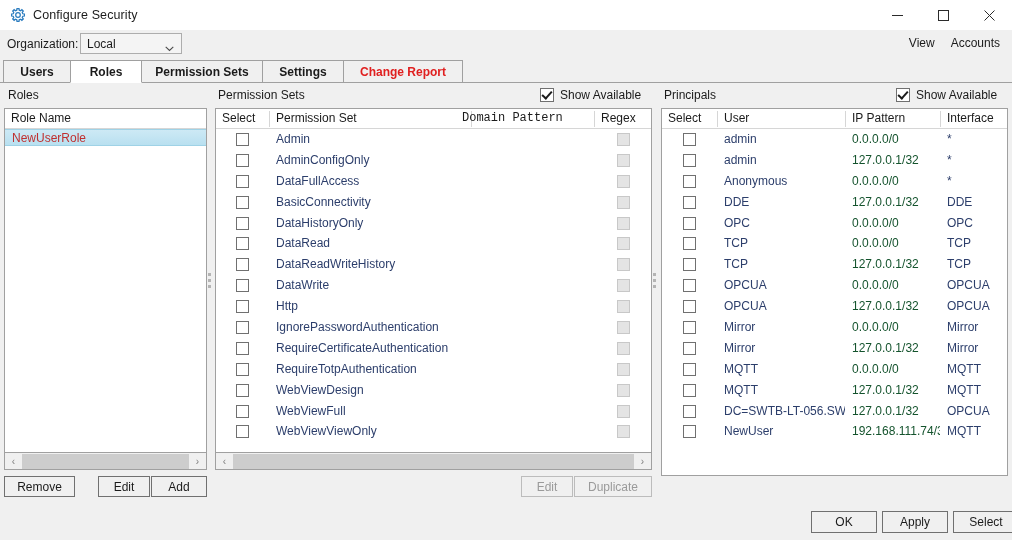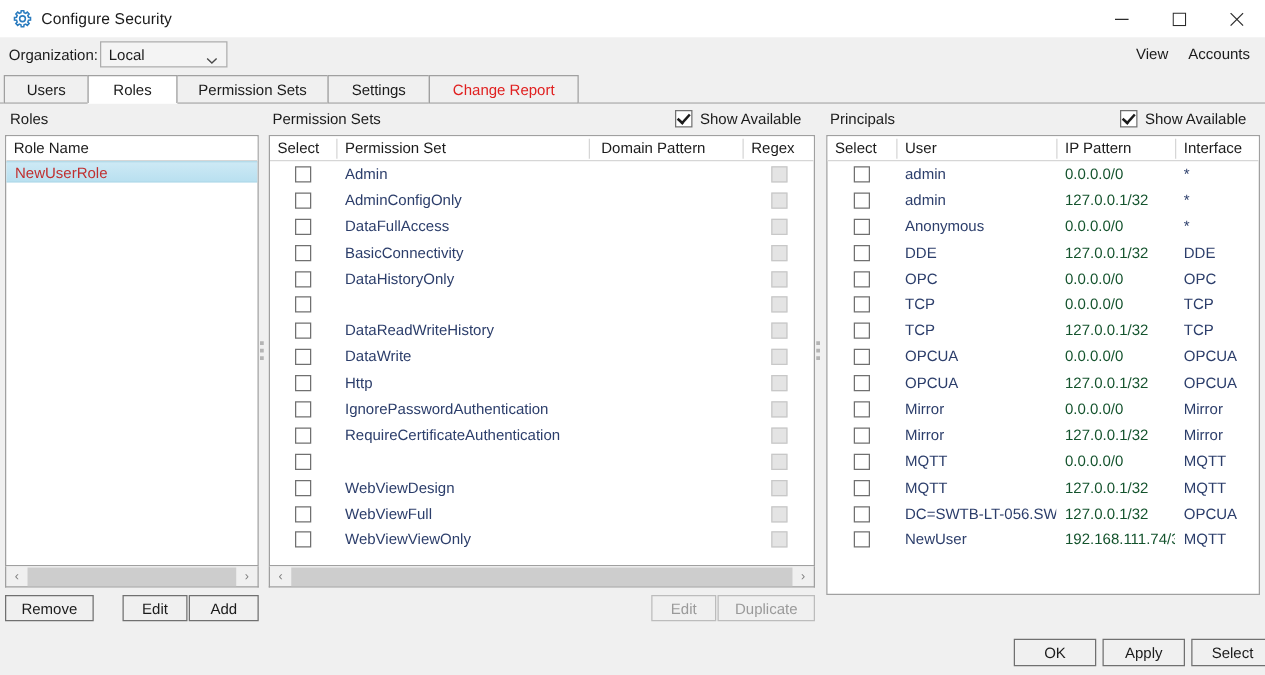--- a/index.html
+++ b/index.html
@@ -117,20 +117,21 @@
     height: 23px;
     box-sizing: border-box;
     background: #f0f0f0;
     border: 1px solid #a0a0a0;
     border-bottom: 1px solid #a0a0a0;
     display: flex;
     align-items: center;
     justify-content: center;
     font-size: 12px;
     color: #1b1b1b;
+    font-weight: bold;
   }
   .tab.active {
     background: #ffffff;
     border-bottom: 1px solid #ffffff;
     z-index: 3;
   }
   .tab.alert { color: #e02020; }
 
   
   .panels {
@@ -442,21 +443,21 @@
       <span class="chkbox big checked"></span>
       <span>Show Available</span>
     </div>
 
     <div class="grid" style="left:215px; top:25px; width:437px; height:345px;">
       <div class="grid-head">
         <div class="gh-cell" style="left:0; width:53px;">Select</div>
         <div class="gh-sep" style="left:53px;"></div>
         <div class="gh-cell" style="left:54px; width:201px;">Permission Set</div>
         <div class="gh-sep" style="left:255px;"></div>
-        <div class="gh-cell" style="left:259px; width:122px;">Domain Pattern</div>
+        <div class="gh-cell" style="left:240px; width:122px;font-family:Liberation Mono, monospace;">Domain Pattern</div>
         <div class="gh-sep" style="left:378px;"></div>
         <div class="gh-cell" style="left:379px; width:56px;">Regex</div>
       </div>
       <div class="grid-body" id="ps-body">
           <div class="grow">
             <div class="gc chk" style="left: 0px; width: 53px;">
               <span class="chkbox"></span>
             </div>
             <div class="gc" style="left: 54px; width: 201px;">Admin</div>
             <div class="gc" style="left: 256px; width: 122px;"></div>
@@ -501,20 +502,21 @@
             <div class="gc" style="left: 54px; width: 201px;">DataHistoryOnly</div>
             <div class="gc" style="left: 256px; width: 122px;"></div>
             <div class="gc chk" style="left: 379px; width: 56px;">
               <span class="chkbox disabled"></span>
             </div>
           </div>
           <div class="grow">
             <div class="gc chk" style="left: 0px; width: 53px;">
               <span class="chkbox"></span>
             </div>
+            <div class="gc" style="left: 54px; width: 201px;">DataRead</div>
             <div class="gc" style="left: 256px; width: 122px;"></div>
             <div class="gc chk" style="left: 379px; width: 56px;">
               <span class="chkbox disabled"></span>
             </div>
           </div>
           <div class="grow">
             <div class="gc chk" style="left: 0px; width: 53px;">
               <span class="chkbox"></span>
             </div>
             <div class="gc" style="left: 54px; width: 201px;">DataReadWriteHistory</div>
@@ -560,20 +562,21 @@
             <div class="gc" style="left: 54px; width: 201px;">RequireCertificateAuthentication</div>
             <div class="gc" style="left: 256px; width: 122px;"></div>
             <div class="gc chk" style="left: 379px; width: 56px;">
               <span class="chkbox disabled"></span>
             </div>
           </div>
           <div class="grow">
             <div class="gc chk" style="left: 0px; width: 53px;">
               <span class="chkbox"></span>
             </div>
+            <div class="gc" style="left: 54px; width: 201px;">RequireTotpAuthentication</div>
             <div class="gc" style="left: 256px; width: 122px;"></div>
             <div class="gc chk" style="left: 379px; width: 56px;">
               <span class="chkbox disabled"></span>
             </div>
           </div>
           <div class="grow">
             <div class="gc chk" style="left: 0px; width: 53px;">
               <span class="chkbox"></span>
             </div>
             <div class="gc" style="left: 54px; width: 201px;">WebViewDesign</div>

